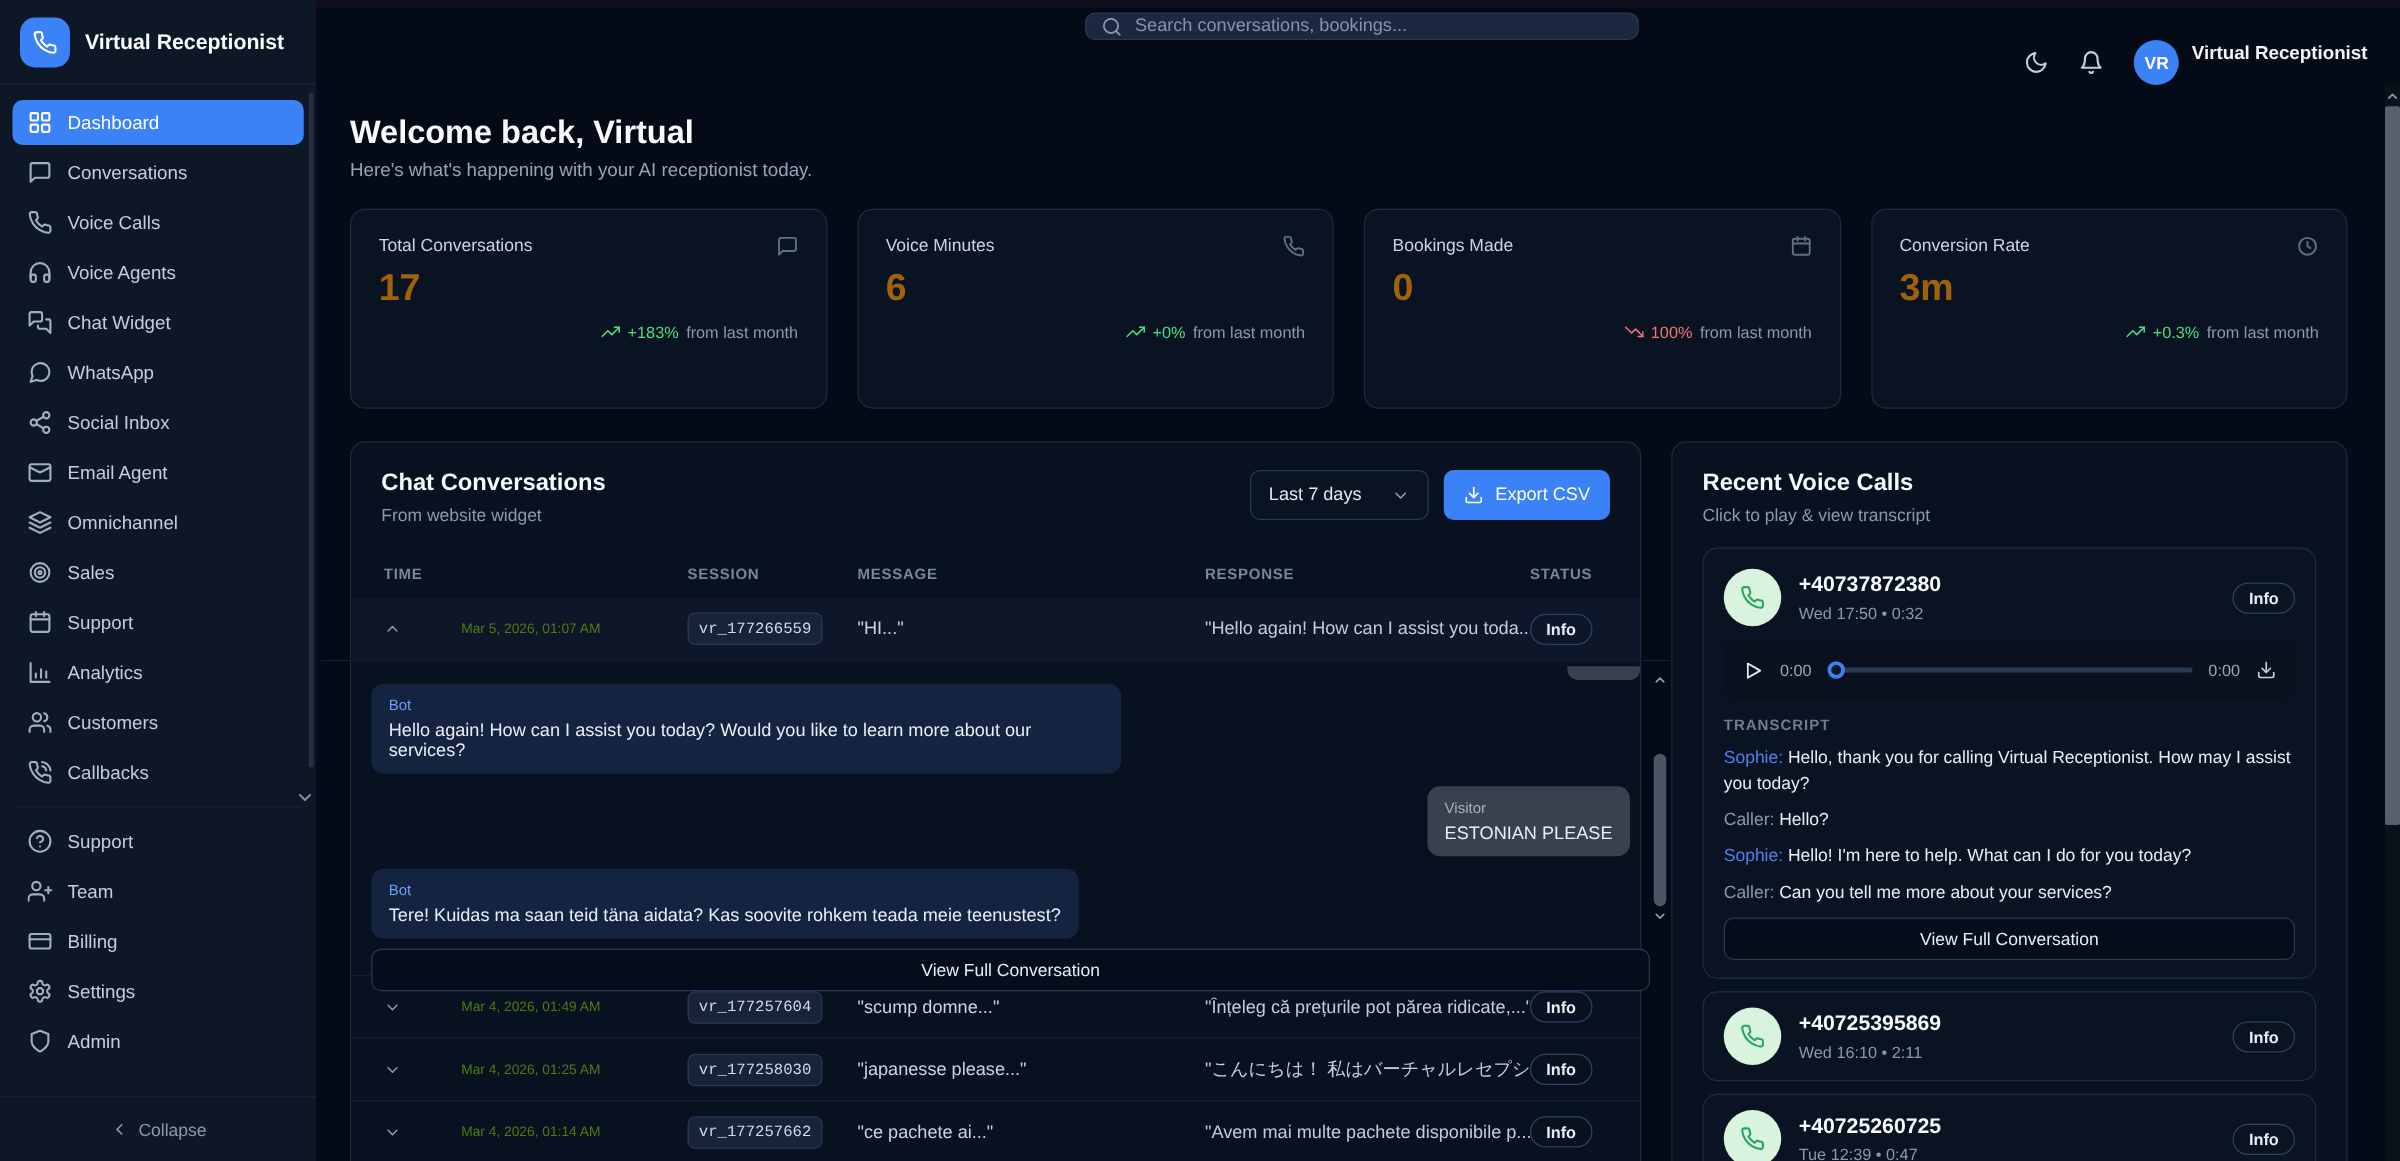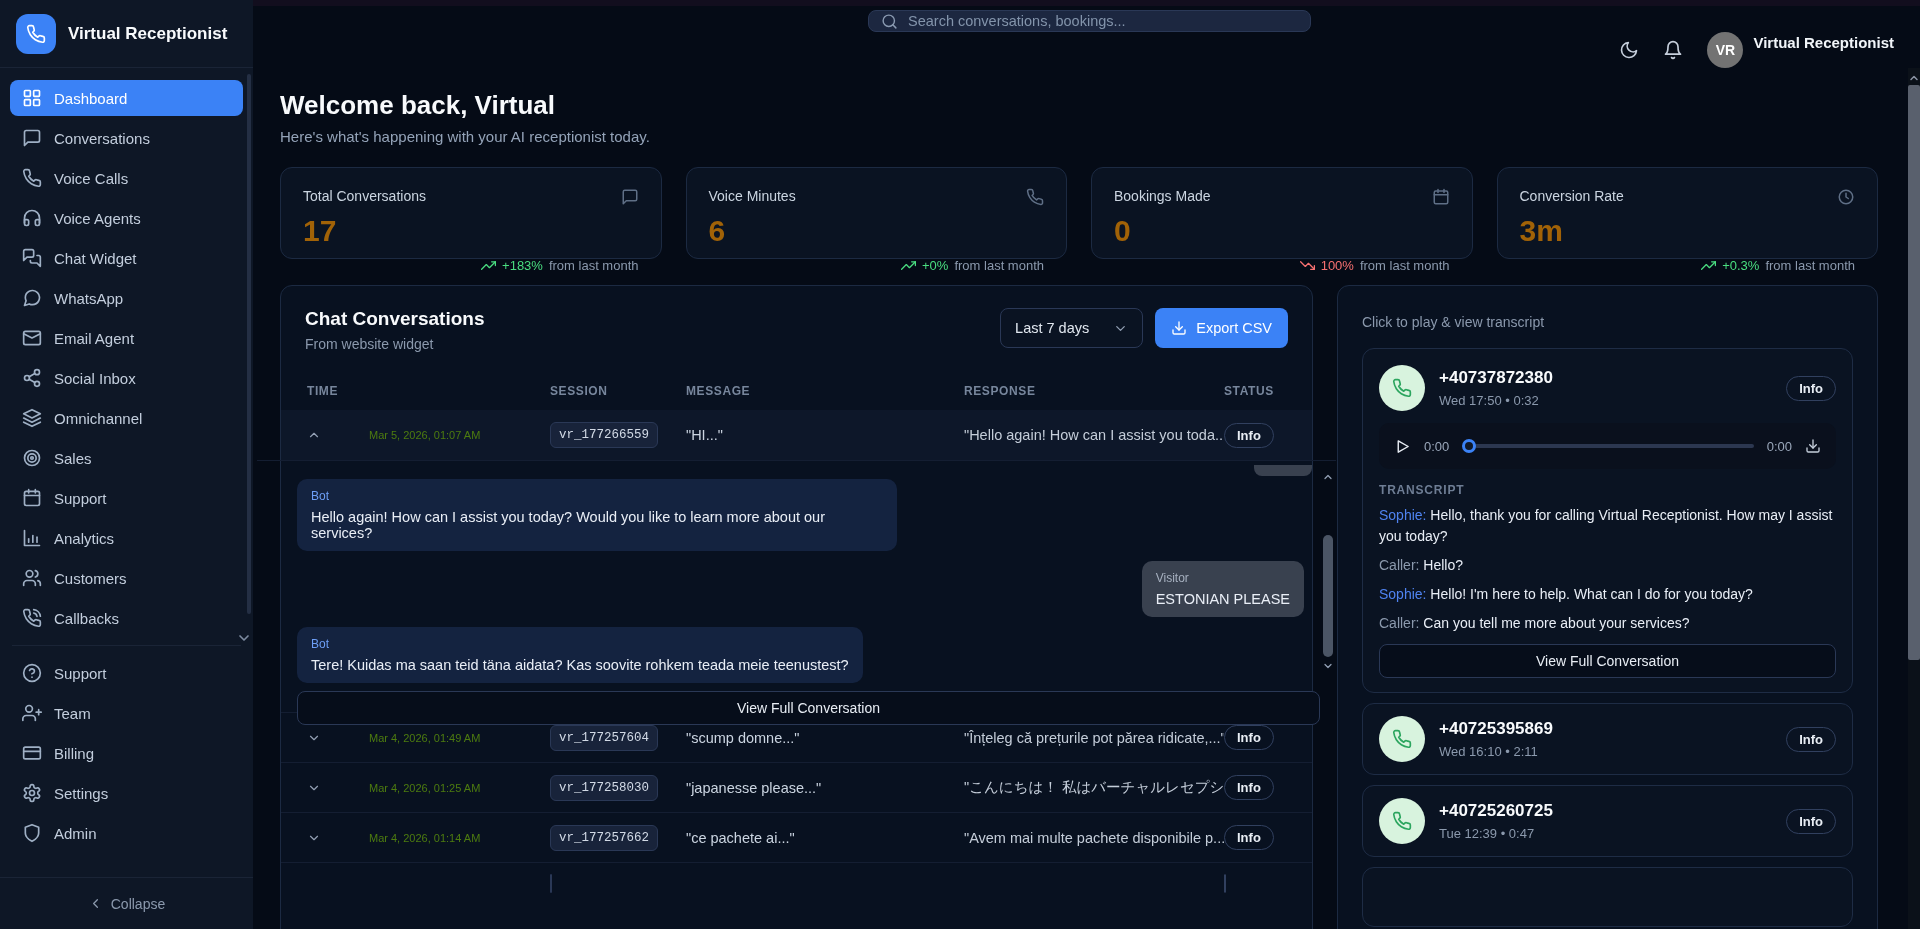--- a/index.html
+++ b/index.html
@@ -29,30 +29,30 @@
   .main { flex:1; position:relative; height:929px; }
   .top-strip { position:absolute; top:0; left:0; right:0; height:6px; background:#120e1e; }
   .topbar { height:68px; display:flex; align-items:center; padding:10px 26px 0 32px;flex-direction:column; }
   .search-box { width:443px; height:37px; background:#1c2740; border:1px solid #2a3856; border-radius:8px; display:flex; align-items:center; gap:10px; padding:0 12px; color:#8a9ab1; }
   .search-box .icn { width:17px; height:17px; flex:none; }
   .search-box input { background:transparent; border:none; outline:none; color:#cbd5e1; font-size:14.5px; width:100%; font-family:inherit; }
   .search-box input::placeholder { color:#8394ab; }
   .topbar-right { margin-left:auto; display:flex; align-items:center; gap:24px; }
   .icon-btn { width:20px; height:20px; color:#c6cfdc; cursor:pointer; }
   .profile { display:flex; align-items:center; gap:10px; }
-  .avatar { width:36px; height:36px; border-radius:50%; background:#737373; color:#fff; font-size:14px; font-weight:700; display:flex; align-items:center; justify-content:center; }
+  .avatar { width:36px; height:36px; border-radius:50%; background:#3b82f6; color:#fff; font-size:14px; font-weight:700; display:flex; align-items:center; justify-content:center; }
   .profile-name { font-size:15px; font-weight:700; color:#f1f5f9; align-self:flex-start; margin-top:2px; }
 
   .content { position:absolute; top:68px; left:0; right:12px; bottom:0; overflow:hidden; padding:18px 30px 0 27px; }
   .welcome-title { font-size:26px; font-weight:700; color:#f8fafc; margin-top:4px; }
   .welcome-sub { font-size:15px; color:#94a3b8; margin-top:7px; }
 
   
   .stats-row { display:flex; gap:24px; margin-top:22px; }
-  .stat-card { flex:1; background:#0a1322; border:1px solid #1c2a42; border-radius:12px; padding:20px 22px; height:92px; }
+  .stat-card { flex:1; background:#0a1322; border:1px solid #1c2a42; border-radius:12px; padding:20px 22px; height:160px; }
   .stat-top { display:flex; justify-content:space-between; align-items:flex-start; color:#cbd5e1; font-size:14px; }
   .stat-top .icn { width:18px; height:18px; color:#5f6f86; }
   .stat-value { font-size:30px; font-weight:700; color:#a16207; margin-top:8px; }
   .stat-change { margin-top:10px; font-size:13px; color:#8b99ad; display:flex; align-items:center; gap:6px;justify-content:flex-end; }
   .stat-change .t-icn { width:15px; height:15px; }
   .pct-up, .t-up { color:#4ade80; }
   .pct-down, .t-down { color:#f87171; }
 
   
   .panels { display:flex; gap:24px; margin-top:26px; align-items:flex-start; }
@@ -192,37 +192,37 @@
         <span class="icn">
             <svg viewBox="0 0 24 24" fill="none" stroke="currentColor" stroke-width="2" stroke-linecap="round" stroke-linejoin="round">
               <path d="M21 11.5a8.38 8.38 0 0 1-.9 3.8 8.5 8.5 0 0 1-7.6 4.7 8.38 8.38 0 0 1-3.8-.9L3 21l1.9-5.7a8.38 8.38 0 0 1-.9-3.8 8.5 8.5 0 0 1 4.7-7.6 8.38 8.38 0 0 1 3.8-.9h.5a8.48 8.48 0 0 1 8 8z"></path>
             </svg>
           </span>
         <span>WhatsApp</span>
       </div>
       <div class="nav-item">
         <span class="icn">
             <svg viewBox="0 0 24 24" fill="none" stroke="currentColor" stroke-width="2" stroke-linecap="round" stroke-linejoin="round">
-              <rect x="2" y="4" width="20" height="16" rx="2"></rect>
-              <path d="m22 7-10 5L2 7"></path>
-            </svg>
-          </span>
-        <span>Email Agent</span>
-      </div>
-      <div class="nav-item">
-        <span class="icn">
-            <svg viewBox="0 0 24 24" fill="none" stroke="currentColor" stroke-width="2" stroke-linecap="round" stroke-linejoin="round">
               <circle cx="18" cy="5" r="3"></circle>
               <circle cx="6" cy="12" r="3"></circle>
               <circle cx="18" cy="19" r="3"></circle>
               <path d="m8.6 13.5 6.8 4"></path>
               <path d="m15.4 6.5-6.8 4"></path>
             </svg>
           </span>
         <span>Social Inbox</span>
+      </div>
+      <div class="nav-item">
+        <span class="icn">
+            <svg viewBox="0 0 24 24" fill="none" stroke="currentColor" stroke-width="2" stroke-linecap="round" stroke-linejoin="round">
+              <rect x="2" y="4" width="20" height="16" rx="2"></rect>
+              <path d="m22 7-10 5L2 7"></path>
+            </svg>
+          </span>
+        <span>Email Agent</span>
       </div>
       <div class="nav-item">
         <span class="icn">
             <svg viewBox="0 0 24 24" fill="none" stroke="currentColor" stroke-width="2" stroke-linecap="round" stroke-linejoin="round">
               <path d="m12 2 10 5-10 5L2 7z"></path>
               <path d="m2 12 10 5 10-5"></path>
               <path d="m2 17 10 5 10-5"></path>
             </svg>
           </span>
         <span>Omnichannel</span>
@@ -559,20 +559,21 @@
                 <span></span>
               <span><span class="ghost-badge"></span></span>
               <span></span>
                 <span></span>
               <span><span class="ghost-pill"></span></span>
             </div>
           </div>
         </section>
 
         <section class="panel voice-panel">
+          <div class="panel-title">Recent Voice Calls</div>
           <div class="panel-sub">Click to play &amp; view transcript</div>
 
           <div class="call-card">
             <div class="call-head">
               <span class="call-avatar">
                   <svg class="icn" viewBox="0 0 24 24" fill="none" stroke="currentColor" stroke-width="2" stroke-linecap="round" stroke-linejoin="round">
                     <path d="M22 16.92v3a2 2 0 0 1-2.18 2 19.79 19.79 0 0 1-8.63-3.07 19.5 19.5 0 0 1-6-6 19.79 19.79 0 0 1-3.07-8.67A2 2 0 0 1 4.11 2h3a2 2 0 0 1 2 1.72 12.84 12.84 0 0 0 .7 2.81 2 2 0 0 1-.45 2.11L8.09 9.91a16 16 0 0 0 6 6l1.27-1.27a2 2 0 0 1 2.11-.45 12.84 12.84 0 0 0 2.81.7A2 2 0 0 1 22 16.92z"></path>
                   </svg>
                 </span>
               <div>

